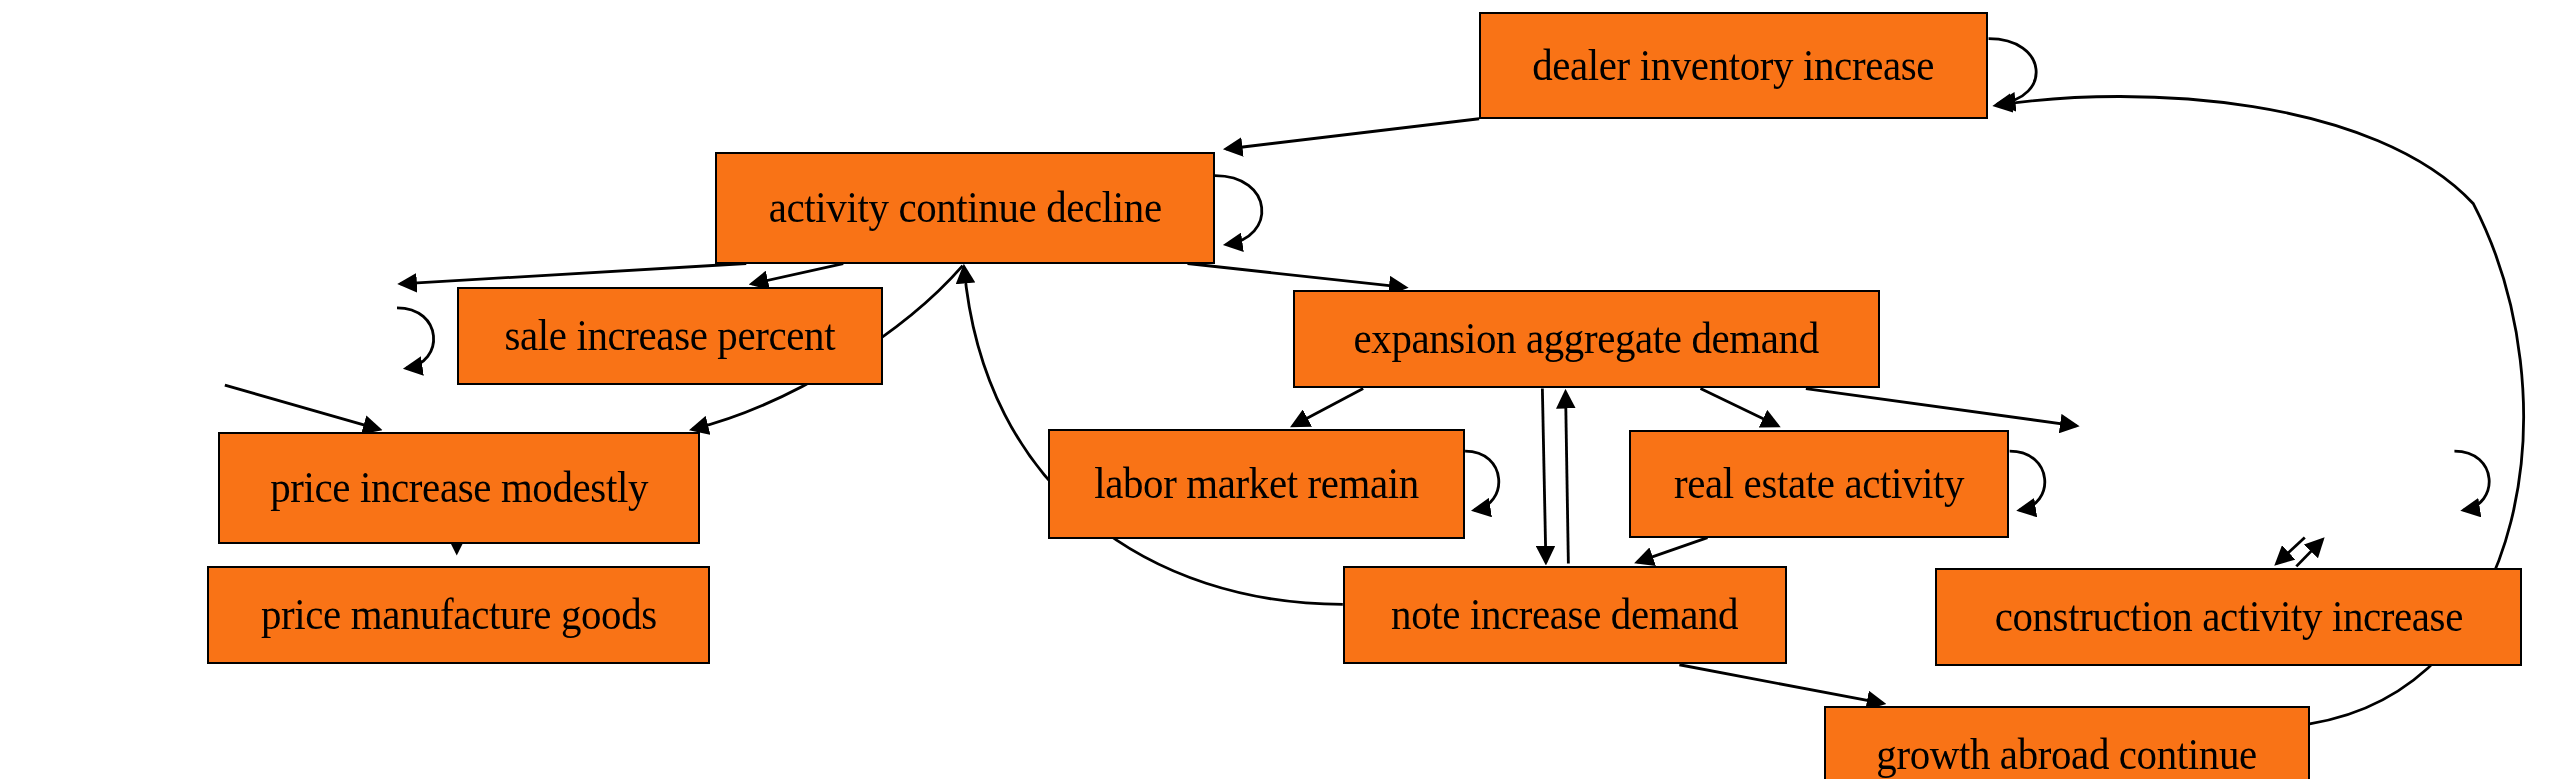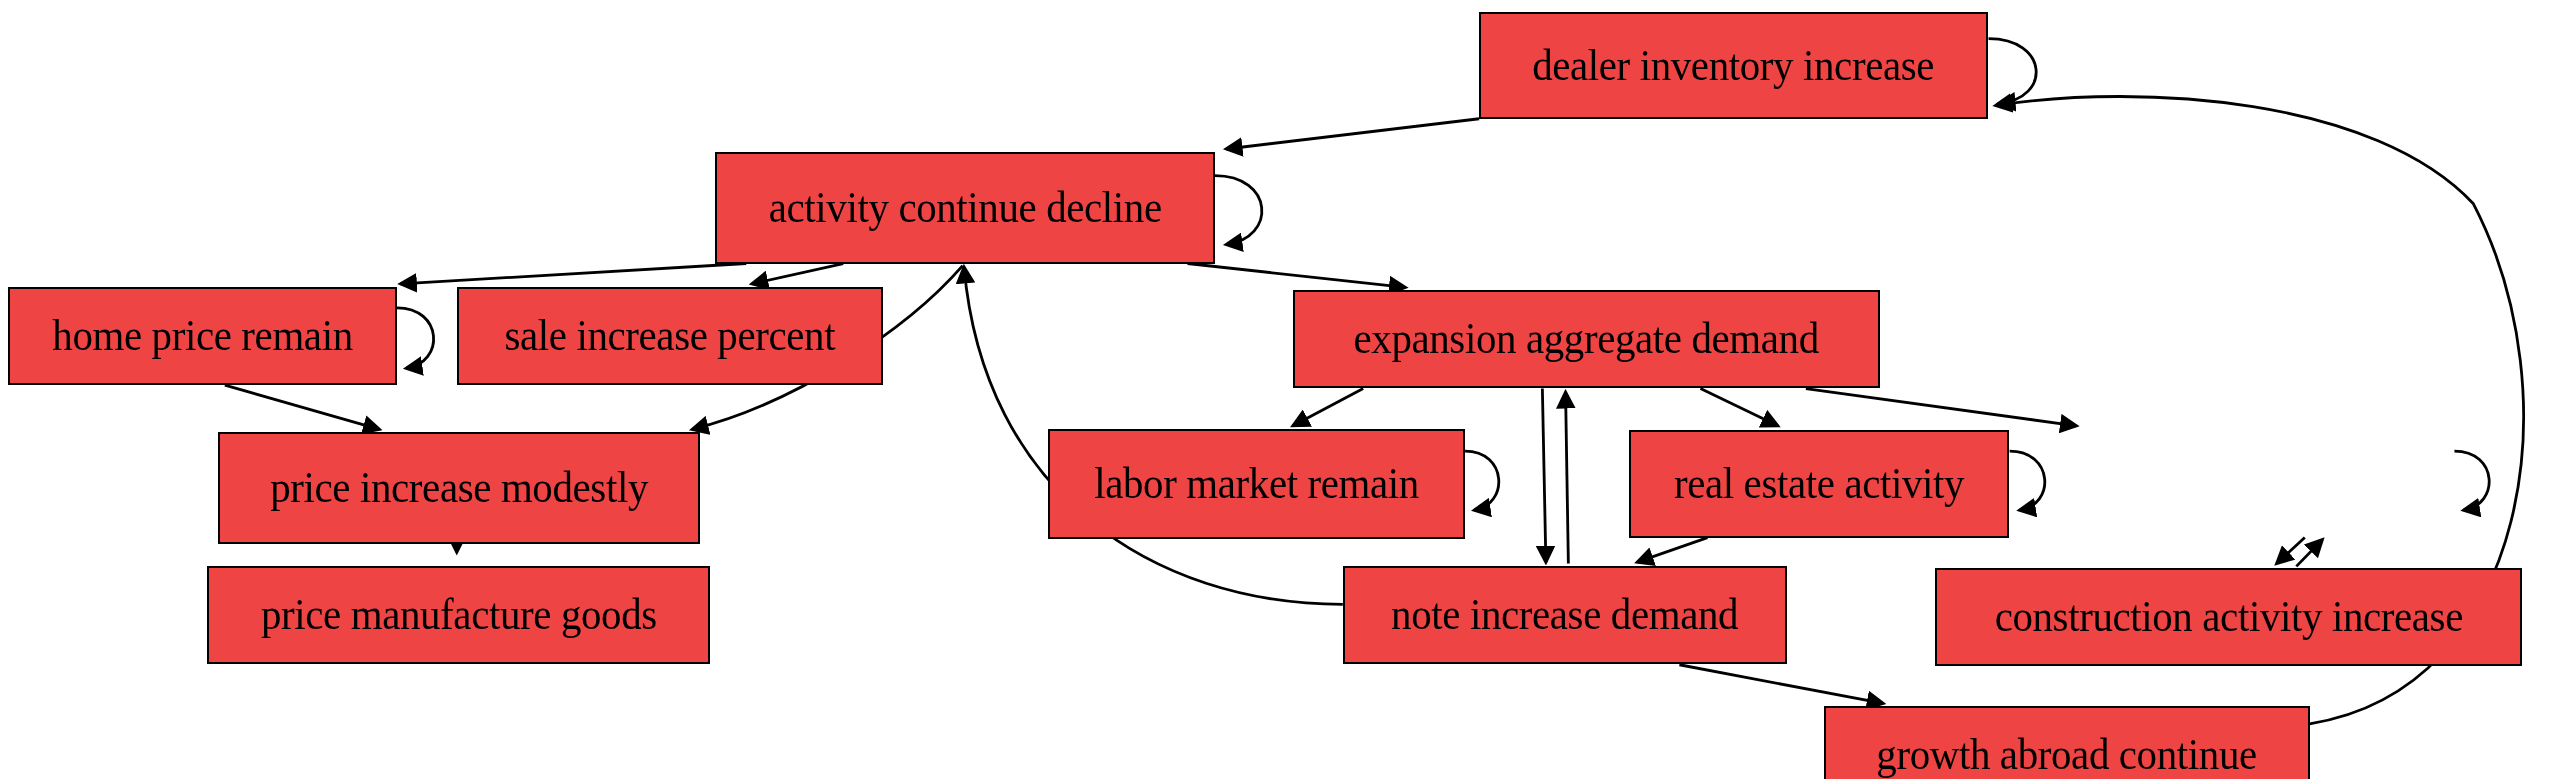--- a/index.html
+++ b/index.html
@@ -23,21 +23,21 @@
     left: 0;
     top: 0;
     width: 2576px;
     height: 780px;
     pointer-events: none;
   }
   .node {
     position: absolute;
     box-sizing: border-box;
     border: 2.1px solid #000000;
-    background: #ef4444;
+    background: #f97316;
     display: flex;
     align-items: center;
     justify-content: center;
     text-align: center;
     white-space: nowrap;
     color: #000000;
     font-family: "Liberation Serif", "DejaVu Serif", serif;
     line-height: 1;
     letter-spacing: -0.4px;
   }
@@ -112,23 +112,20 @@
   </svg>
 
   <div class="node" style="left:1479px; top:12px; width:509px; height:107px; font-size:44px;">
     <span class="node-label">dealer inventory increase</span>
   </div>
 
   <div class="node" style="left:715px; top:152px; width:500px; height:112px; font-size:44px;">
     <span class="node-label">activity continue decline</span>
   </div>
 
-  <div class="node" style="left:8.4px; top:287px; width:389px; height:98px; font-size:44px;">
-    <span class="node-label">home price remain</span>
-  </div>
 
   <div class="node" style="left:457px; top:287px; width:426px; height:98px; font-size:44px;font-family:Liberation Serif, serif;">
     <span class="node-label">sale increase percent</span>
   </div>
 
   <div class="node" style="left:1273px; top:290px; width:587px; height:98px; font-size:44px;margin-left:20px;">
     <span class="node-label">expansion aggregate demand</span>
   </div>
 
   <div class="node" style="left:218px; top:432px; width:482px; height:112px; font-size:44px;">

